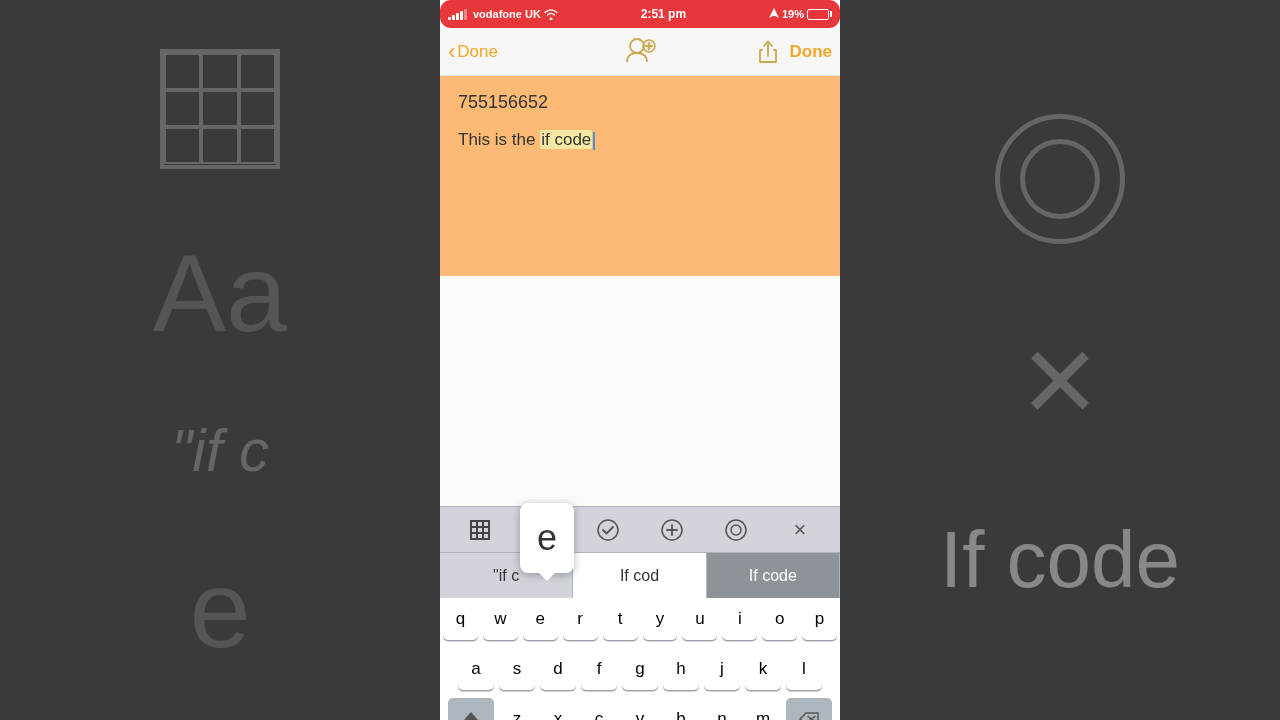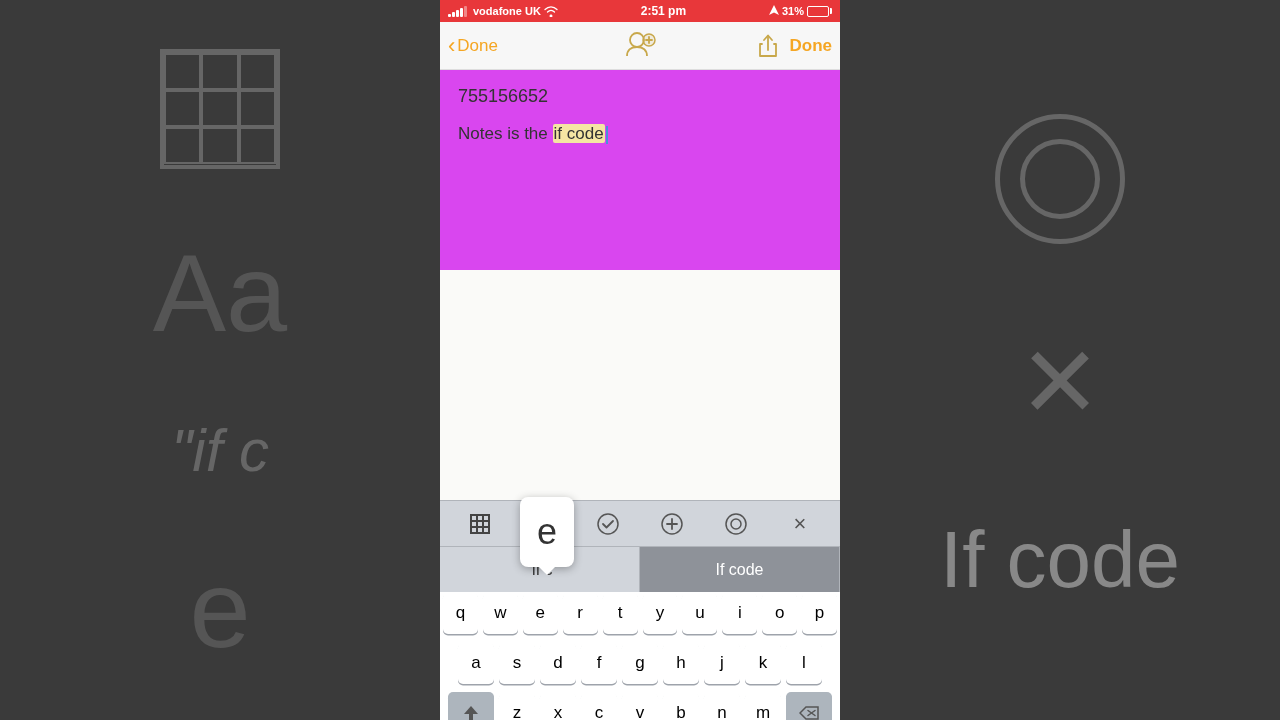--- a/index.html
+++ b/index.html
@@ -103,29 +103,30 @@
       width: 400px;
       height: 720px;
       background: #fff;
       position: relative;
       overflow: hidden;
       z-index: 10;
     }
 
     
     .status-bar {
-      height: 22px;
+      height: 28px;
       background: #e8373a;
       display: flex;
       align-items: center;
       justify-content: space-between;
       padding: 0 8px;
       color: white;
       font-size: 11px;
       font-weight: 600;
+      border-radius: 11px;
     }
 
     .status-left {
       display: flex;
       align-items: center;
       gap: 3px;
     }
 
     .status-center {
       font-weight: 700;
@@ -166,21 +167,21 @@
     .battery-tip {
       width: 2px;
       height: 6px;
       background: white;
       border-radius: 0 1px 1px 0;
     }
 
     
     .note-content {
       flex: 1;
-      background: #d946ef;
+      background: #fdba74;
       padding: 16px 18px;
       min-height: 200px;
     }
 
     .note-number {
       font-size: 18px;
       color: #333;
       font-weight: 400;
       margin-bottom: 14px;
     }
@@ -408,21 +409,21 @@
         <path d="M3.5 7 C4.6 5.9 5.7 5.3 7 5.3 S9.4 5.9 10.5 7" fill="none" stroke="white" stroke-width="1.3" stroke-linecap="round"></path>
         <path d="M1 4.5 C2.8 2.7 4.8 1.8 7 1.8 S11.2 2.7 13 4.5" fill="none" stroke="white" stroke-width="1.3" stroke-linecap="round"></path>
       </svg>
     </div>
     <div class="status-center">2:51 pm</div>
     <div class="status-right">
 
       <svg width="10" height="12" viewBox="0 0 10 12">
         <path d="M5 0 L10 10 L5 7.5 L0 10 Z" fill="white"></path>
       </svg>
-      <span>31%</span>
+      <span>19%</span>
       <div class="battery-icon">
         <div class="battery-body">
           <div class="battery-fill"></div>
         </div>
         <div class="battery-tip"></div>
       </div>
     </div>
   </div>
 
   <div class="nav-area">
@@ -448,21 +449,21 @@
         <path d="M6 6 L10 1.5 L14 6" stroke="#c8a84b" stroke-width="1.8" fill="none" stroke-linecap="round" stroke-linejoin="round"></path>
         <path d="M4 10 L2 10 L2 22 L18 22 L18 10 L16 10" stroke="#c8a84b" stroke-width="1.8" fill="none" stroke-linecap="round" stroke-linejoin="round"></path>
       </svg>
       <span style="color:#f5a623; font-size:17px; font-weight:600;">Done</span>
     </div>
   </div>
 
   <div class="note-content">
     <div class="note-number">755156652</div>
     <div class="note-text">
-      <span>Notes is the </span><span class="note-text-highlight">if code</span><span class="note-cursor"></span>
+      <span>This is the </span><span class="note-text-highlight">if code</span><span class="note-cursor"></span>
     </div>
   </div>
 
   <div style="flex:1; background:#fafaf8; height: 230px;"></div>
 
   <div class="toolbar">
     <div class="toolbar-btn">
       <div class="toolbar-table-icon">
         <div class="toolbar-table-cell"></div>
           <div class="toolbar-table-cell"></div>
@@ -503,20 +504,23 @@
   </div>
 
   <div class="autocomplete-bar">
 
     <div class="key-popup">
       <span>e</span>
     </div>
     <div class="autocomplete-item">
       <span>"if c</span>
     </div>
+    <div class="autocomplete-item active">
+      <span>If cod</span>
+    </div>
     <div class="autocomplete-item dark">
       <span>If code</span>
     </div>
   </div>
 
   <div class="keyboard-row" style="padding: 0 3px;">
     <div class="key">
         <span>q</span>
       </div>
     <div class="key">

